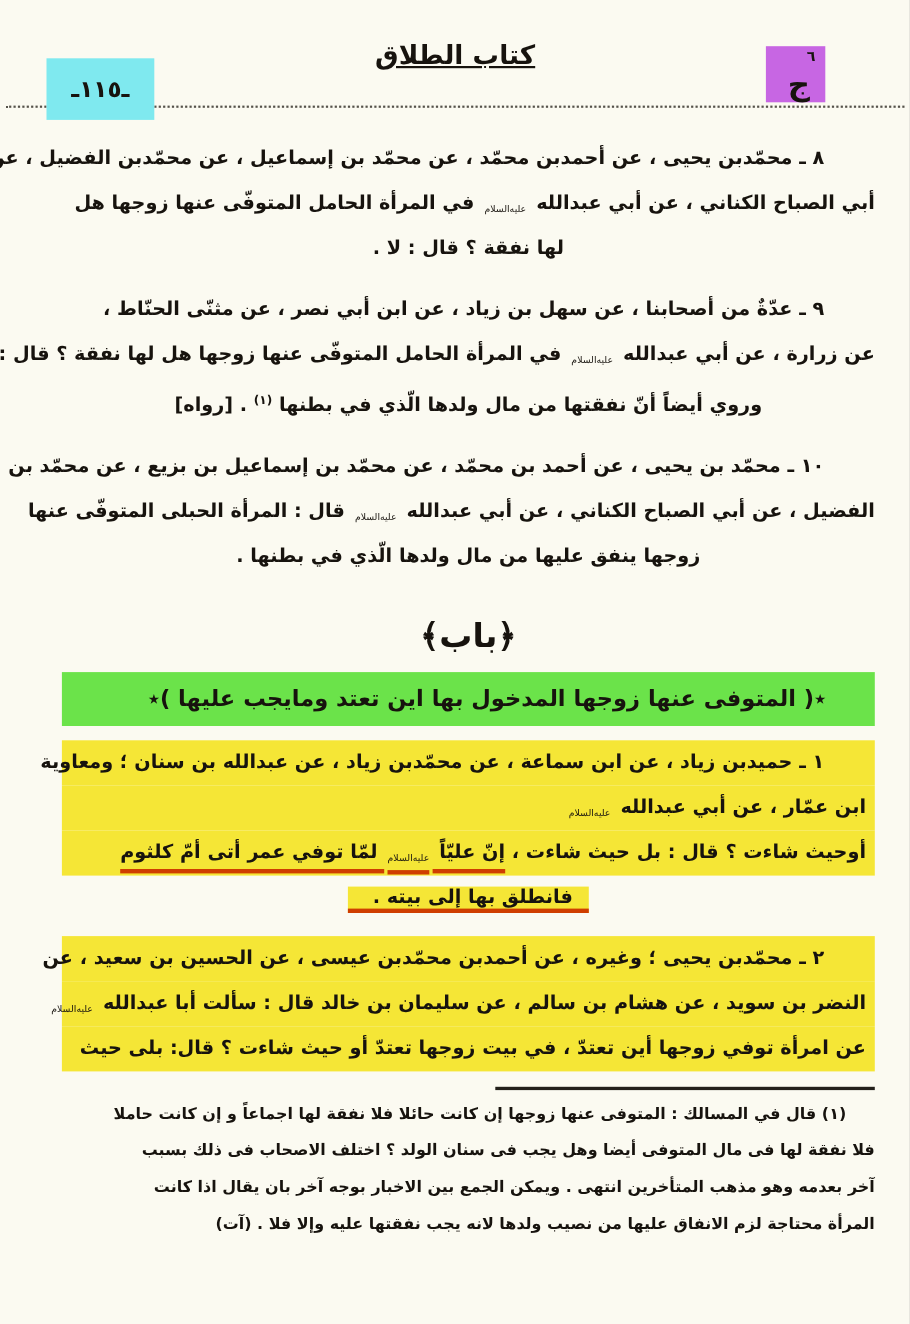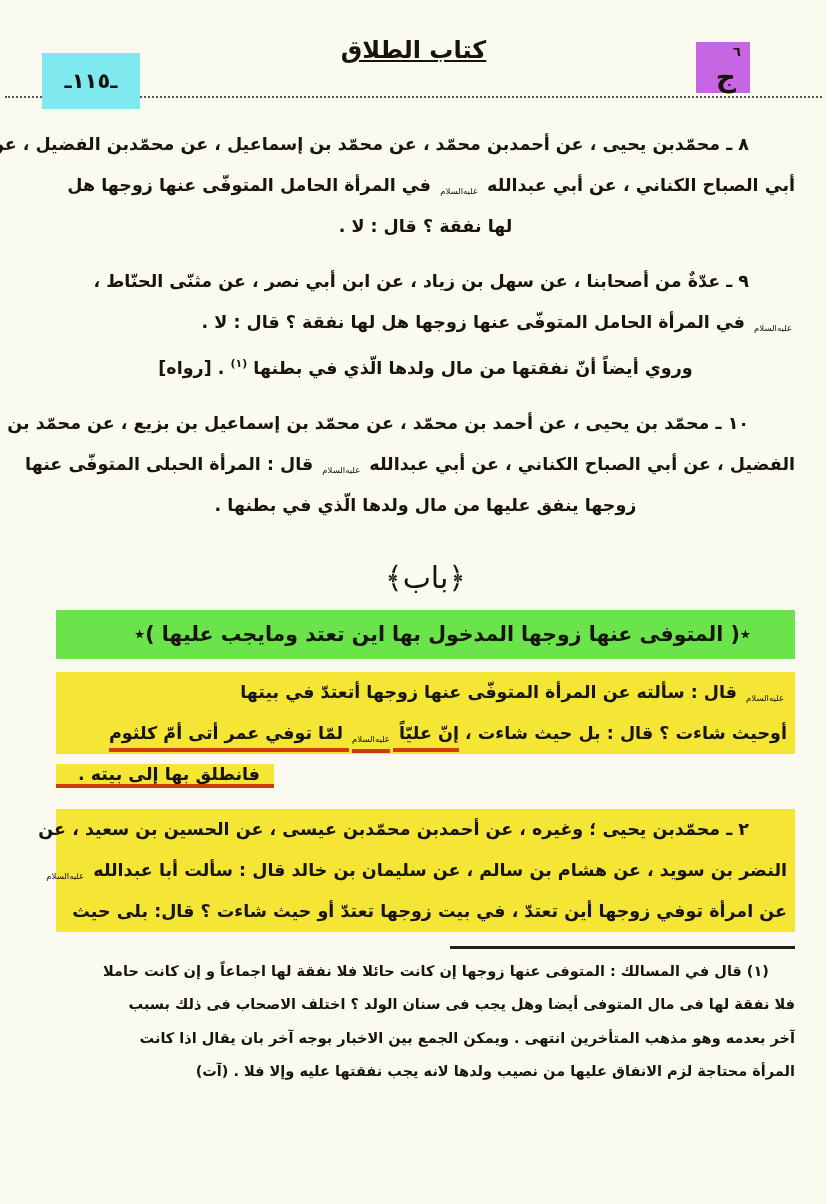--- a/index.html
+++ b/index.html
@@ -44,33 +44,33 @@
     font-size:17.5px;font-weight:bold;line-height:41px;
     white-space:nowrap;text-align:right;
   }
   .line.indent{padding-right:46px;}
   .line.center{text-align:center;}
   .footnote .line.indent-sm{padding-right:26px;}
   sup.seg{font-size:11px;}
   
   .para.yellow .line{background:var(--yellow);padding-left:8px;padding-right:8px;}
   .para.yellow .line.indent{padding-right:46px;}
-  .para.yellow .line.bare{background:transparent;padding:0;text-align:left;}
+  .para.yellow .line.bare{background:transparent;padding:0;text-align:center;}
   .para.yellow .line.bare .seg.box{background:var(--yellow);padding:0 14px 0 22px;}
   
   .u{border-bottom:4px solid var(--red);padding-bottom:5px;}
   
   .as{
     display:inline-flex;flex-direction:row;align-items:center;
     font-size:8.5px;line-height:9px;font-weight:normal;
     vertical-align:-3px;margin:0 3px;
   }
   
   .bab{
-    text-align:center;font-size:30px;font-weight:normal;
+    text-align:center;font-size:30px;font-weight:bold;
     margin:30px 0 10px;line-height:44px;
   }
   .chapter-title{
     background:var(--green);text-align:center;
     font-size:20.5px;font-weight:bold;height:49px;line-height:49px;
     margin:0 0 13px;white-space:nowrap;padding-left:34px;
   }
   
   .fn-rule{width:345px;margin:9px 0 6px auto;border-top:3px solid #23201b;height:0;}
   .footnote .line{font-size:14.5px;line-height:33.5px;font-weight:bold;}
@@ -96,43 +96,44 @@
     <section class="para">
         <div class="line indent"><span class="seg">٨ ـ محمّدبن يحيى ، عن أحمدبن محمّد ، عن محمّد بن إسماعيل ، عن محمّدبن الفضيل ، عن</span></div>
         <div class="line"><span class="seg">أبي الصباح الكناني ، عن أبي عبدالله </span><span class="as">
             <span>عليه</span>
             <span>السلام</span>
           </span><span class="seg"> في المرأة الحامل المتوفّى عنها زوجها هل</span></div>
         <div class="line center"><span class="seg">لها نفقة ؟ قال : لا .</span></div>
       </section>
     <section class="para">
         <div class="line indent"><span class="seg">٩ ـ عدّةٌ من أصحابنا ، عن سهل بن زياد ، عن ابن أبي نصر ، عن مثنّى الحنّاط ،</span></div>
-        <div class="line"><span class="as">
+        <div class="line"><span class="seg">عن زرارة ، عن أبي عبدالله </span><span class="as">
             <span>عليه</span>
             <span>السلام</span>
           </span><span class="seg"> في المرأة الحامل المتوفّى عنها زوجها هل لها نفقة ؟ قال : لا .</span></div>
         <div class="line center"><span class="seg">وروي أيضاً أنّ نفقتها من مال ولدها الّذي في بطنها </span><sup class="seg">(١)</sup><span class="seg"> . [رواه]</span></div>
       </section>
     <section class="para">
         <div class="line indent"><span class="seg">١٠ ـ محمّد بن يحيى ، عن أحمد بن محمّد ، عن محمّد بن إسماعيل بن بزيع ، عن محمّد بن</span></div>
         <div class="line"><span class="seg">الفضيل ، عن أبي الصباح الكناني ، عن أبي عبدالله </span><span class="as">
             <span>عليه</span>
             <span>السلام</span>
           </span><span class="seg"> قال : المرأة الحبلى المتوفّى عنها</span></div>
         <div class="line center"><span class="seg">زوجها ينفق عليها من مال ولدها الّذي في بطنها .</span></div>
       </section>
 
     <h2 class="bab">﴿باب﴾</h2>
     <div class="chapter-title">٭( المتوفى عنها زوجها المدخول بها اين تعتد ومايجب عليها )٭</div>
 
     <section class="para yellow">
-        <div class="line"><span class="as">
+        <div class="line indent"><span class="seg">١ ـ حميدبن زياد ، عن ابن سماعة ، عن محمّدبن زياد ، عن عبدالله بن سنان ؛ ومعاوية</span></div>
+        <div class="line"><span class="seg">ابن عمّار ، عن أبي عبدالله </span><span class="as">
             <span>عليه</span>
             <span>السلام</span>
-          </span><span class="seg"> قال : سألته عن المرأة المتوفّى عنها زوجها أتعتدّ في بيتها</span></div>
+          </span></div>
         <div class="line"><span class="seg">أوحيث شاءت ؟ قال : بل حيث شاءت ، </span><span class="seg u">إنّ عليّاً </span><span class="as u">
             <span>عليه</span>
             <span>السلام</span>
           </span><span class="seg u"> لمّا توفي عمر أتى أمّ كلثوم</span></div>
         <div class="line bare"><span class="seg u box">فانطلق بها إلى بيته .</span></div>
       </section>
     <section class="para yellow">
         <div class="line indent"><span class="seg">٢ ـ محمّدبن يحيى ؛ وغيره ، عن أحمدبن محمّدبن عيسى ، عن الحسين بن سعيد ، عن</span></div>
         <div class="line"><span class="seg">النضر بن سويد ، عن هشام بن سالم ، عن سليمان بن خالد قال : سألت أبا عبدالله </span><span class="as">
             <span>عليه</span>

